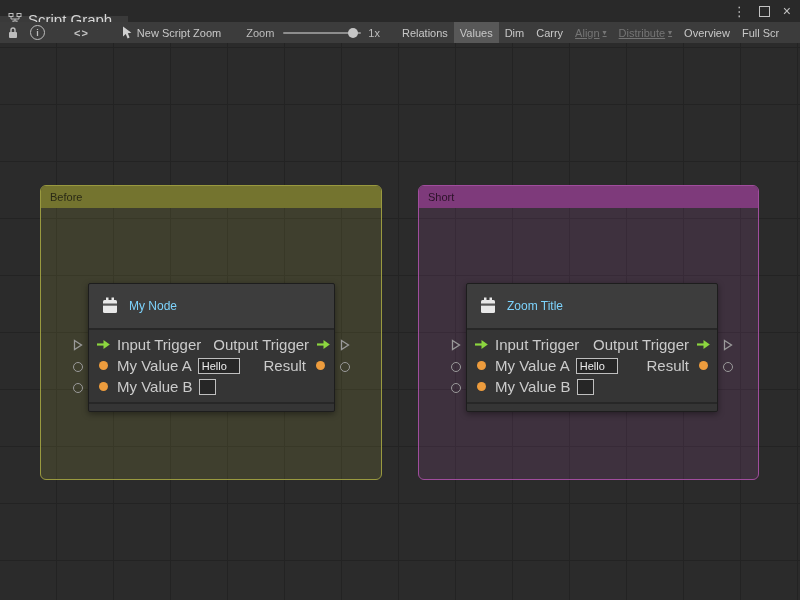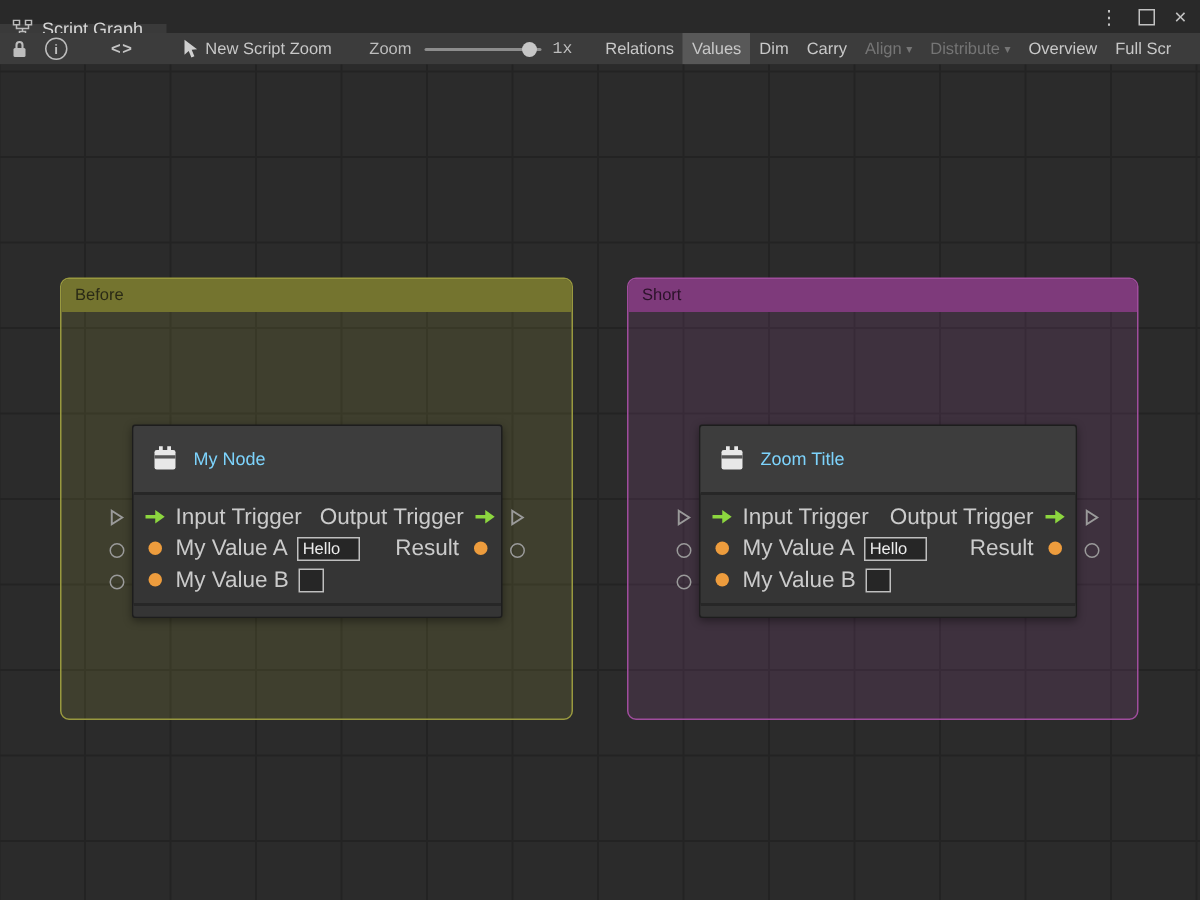--- a/index.html
+++ b/index.html
@@ -3,43 +3,43 @@
 <meta charset="utf-8">
 <style>
   html,body{margin:0;padding:0;background:#191919;}
   .window{position:relative;width:800px;height:600px;overflow:hidden;background:#2b2b2b;
           font-family:"Liberation Sans",sans-serif;color:#c8c8c8;user-select:none;}
 
   
   .tabbar{position:absolute;left:0;top:0;width:800px;height:22px;background:#292929;
           display:flex;align-items:stretch;}
   .tab{display:flex;align-items:center;gap:6px;padding:0 16px 0 8px;background:#3a3a3a;
-       font-size:12px;color:#d6d6d6;margin-top:16px;}
+       font-size:15px;color:#d6d6d6;margin-top:16px;}
   .win-controls{margin-left:auto;display:flex;align-items:center;gap:13px;padding-right:9px;
                 font-size:13px;color:#c2c2c2;}
   .maximize-box{width:9px;height:9px;border:1px solid #c2c2c2;display:inline-block;}
 
   
   .toolbar{position:absolute;left:0;top:22px;width:800px;height:21px;background:#3c3c3c;
            border-bottom:1px solid #222;display:flex;align-items:center;font-size:11px;
            white-space:nowrap;overflow:hidden;}
   .tb-icon{display:flex;align-items:center;justify-content:center;height:21px;}
   .lock-icon{margin-left:7px;}
   .info-icon{margin-left:11px;width:13px;height:13px;border:1px solid #bdbdbd;border-radius:50%;
              font-size:9px;font-weight:bold;color:#bdbdbd;display:flex;align-items:center;justify-content:center;}
   .code-icon{margin-left:29px;color:#c4c4c4;font-weight:bold;letter-spacing:1px;}
   .newgraph{display:flex;align-items:center;gap:5px;margin-left:32px;color:#c8c8c8;}
   .zoom-label{margin-left:25px;color:#bdbdbd;}
   .zoom-track{margin-left:9px;width:78px;height:2px;background:#8d8d8d;position:relative;border-radius:1px;}
   .zoom-knob{position:absolute;right:3px;top:-4px;width:10px;height:10px;border-radius:50%;background:#c6c6c6;}
-  .zoom-value{margin-left:7px;color:#bdbdbd;font-family:Liberation Mono, monospace;}
+  .zoom-value{margin-left:7px;color:#bdbdbd;}
   .tb-buttons{display:flex;align-items:stretch;margin-left:16px;height:21px;}
   .tb-btn{display:flex;align-items:center;padding:0 6px;color:#c8c8c8;cursor:default;}
   .tb-btn.active{background:#585858;}
-  .tb-btn.disabled{color:#757575;}
+  .tb-btn.disabled{color:#757575;text-decoration:underline;}
   .caret{font-size:8px;margin-left:3px;}
 
   
   .canvas{position:absolute;left:0;top:43px;width:800px;height:557px;background-color:#2b2b2b;
           background-image:linear-gradient(to right,#232323 1px,transparent 1px),
                            linear-gradient(to bottom,#232323 1px,transparent 1px);
           background-size:57px 57px;background-position:-1px 4px;}
 
   
   .group{position:absolute;border-radius:6px;overflow:hidden;}

